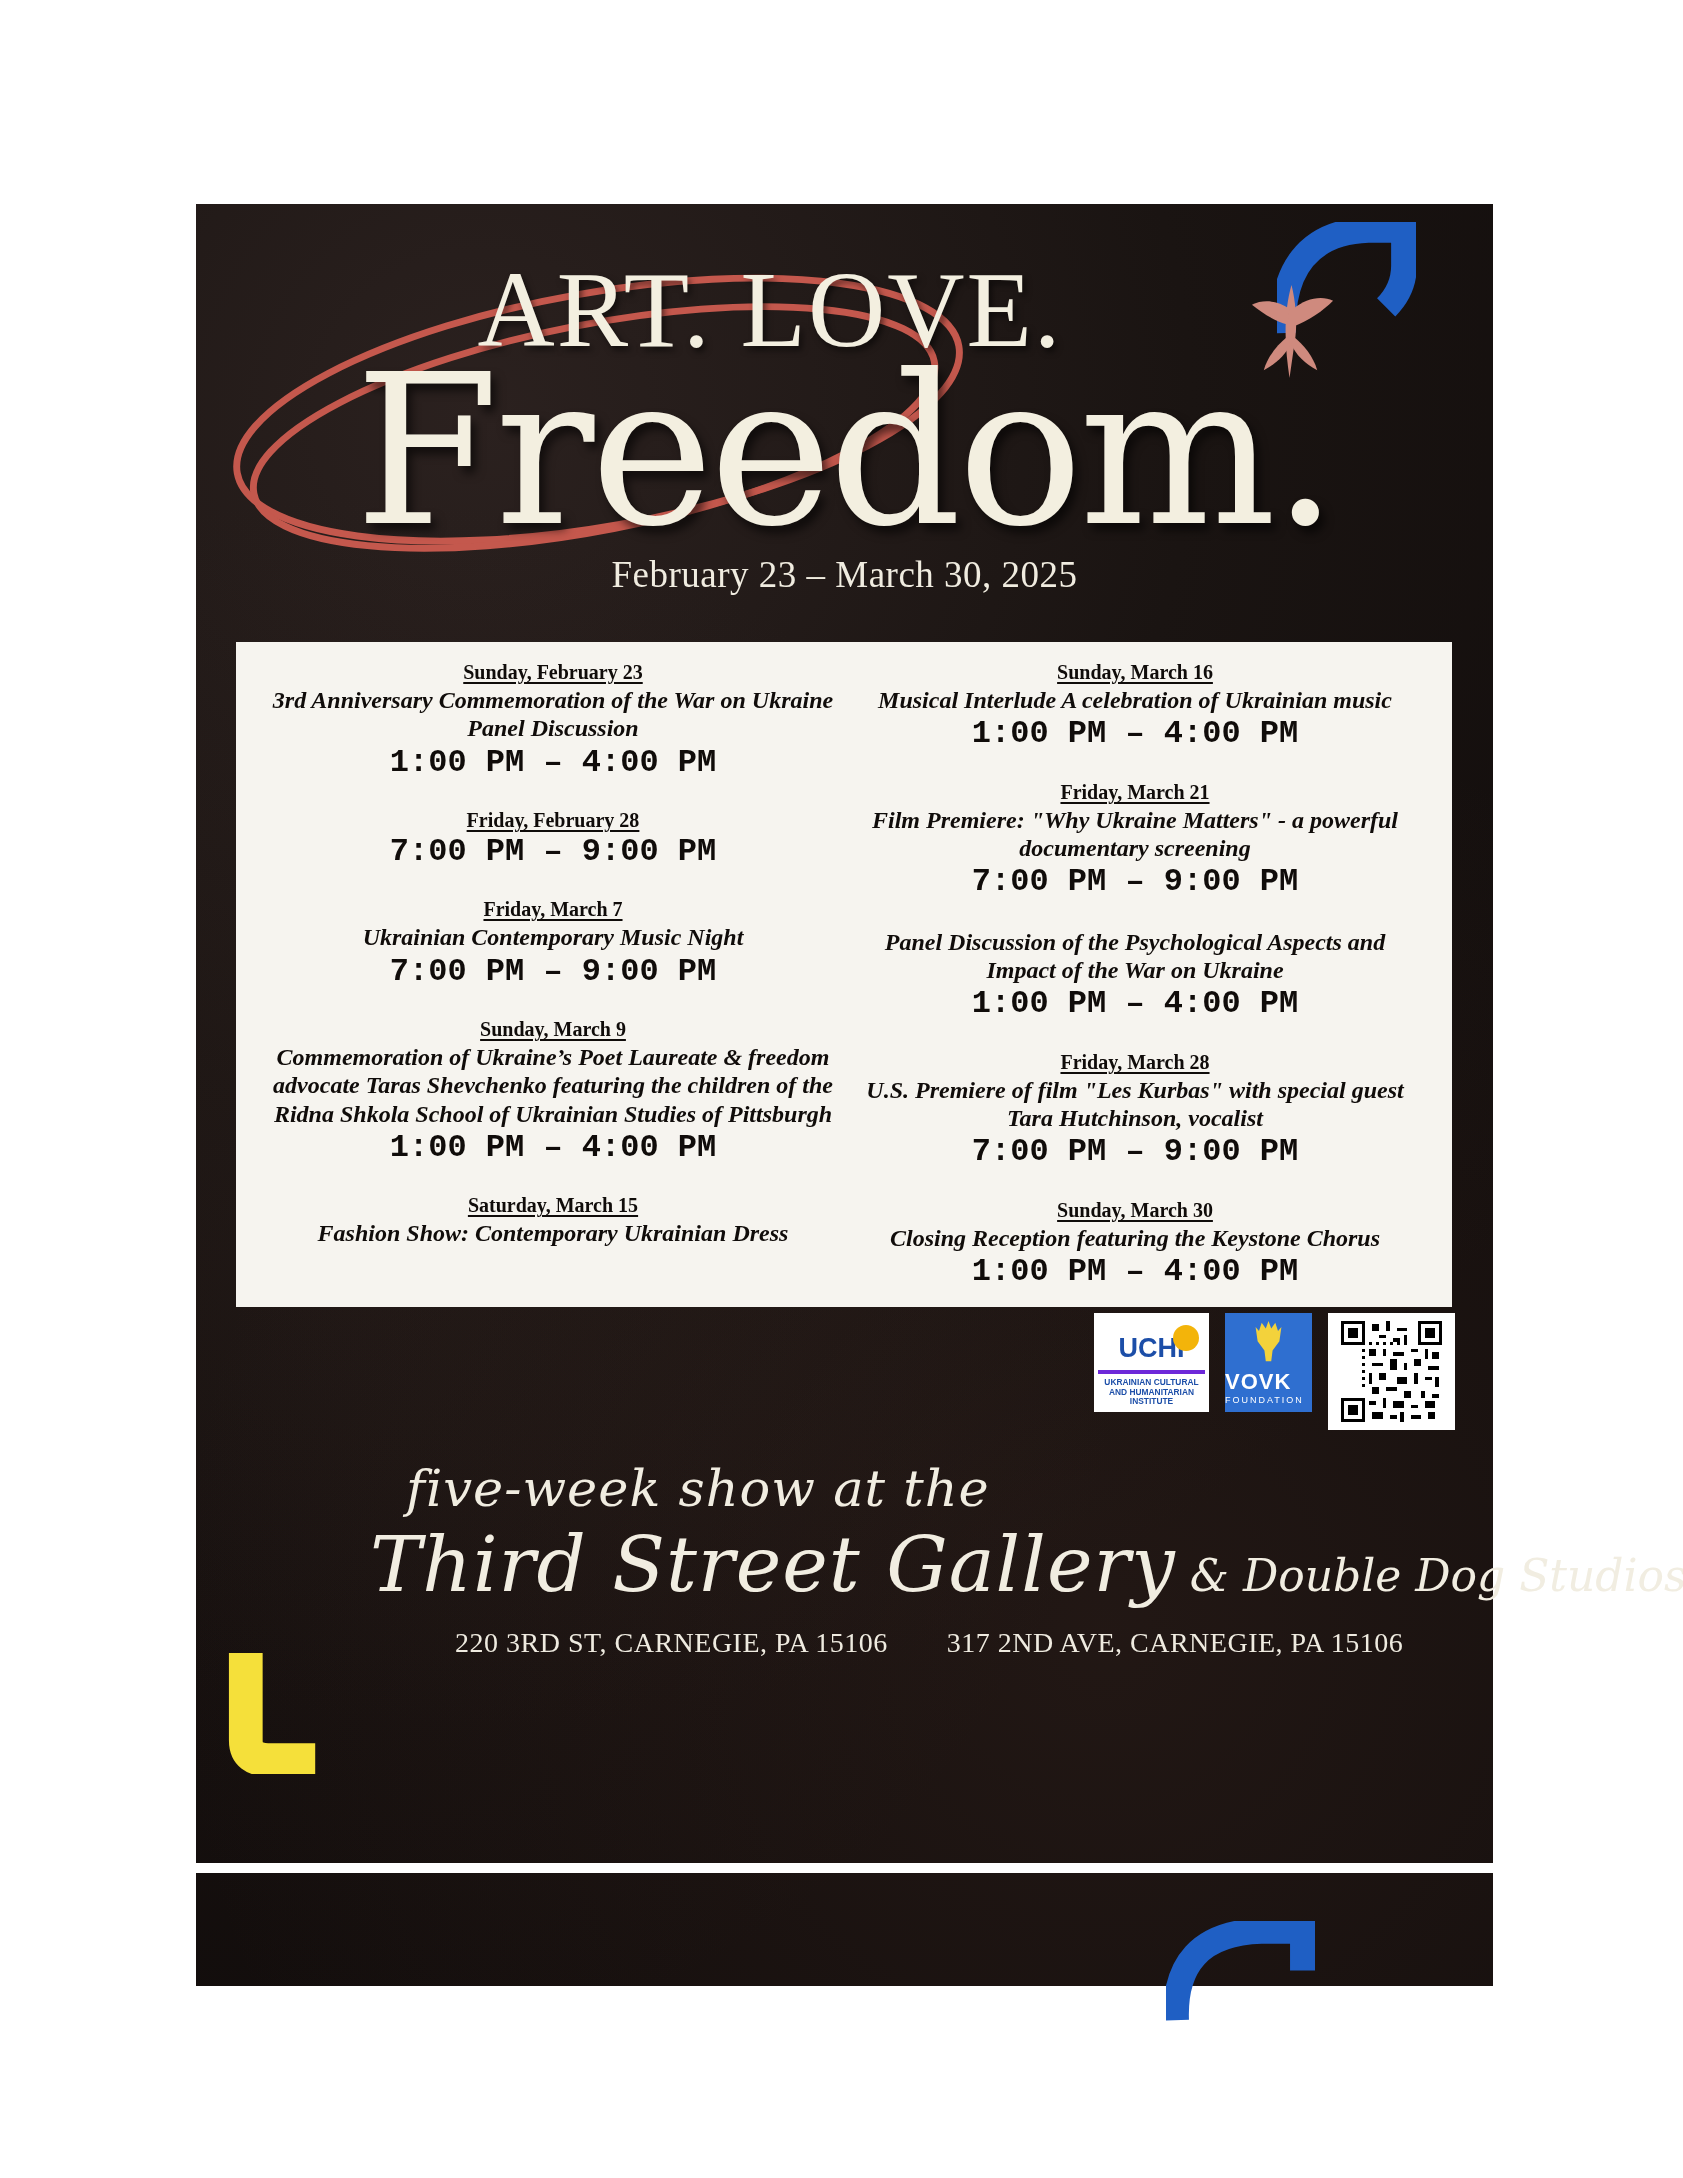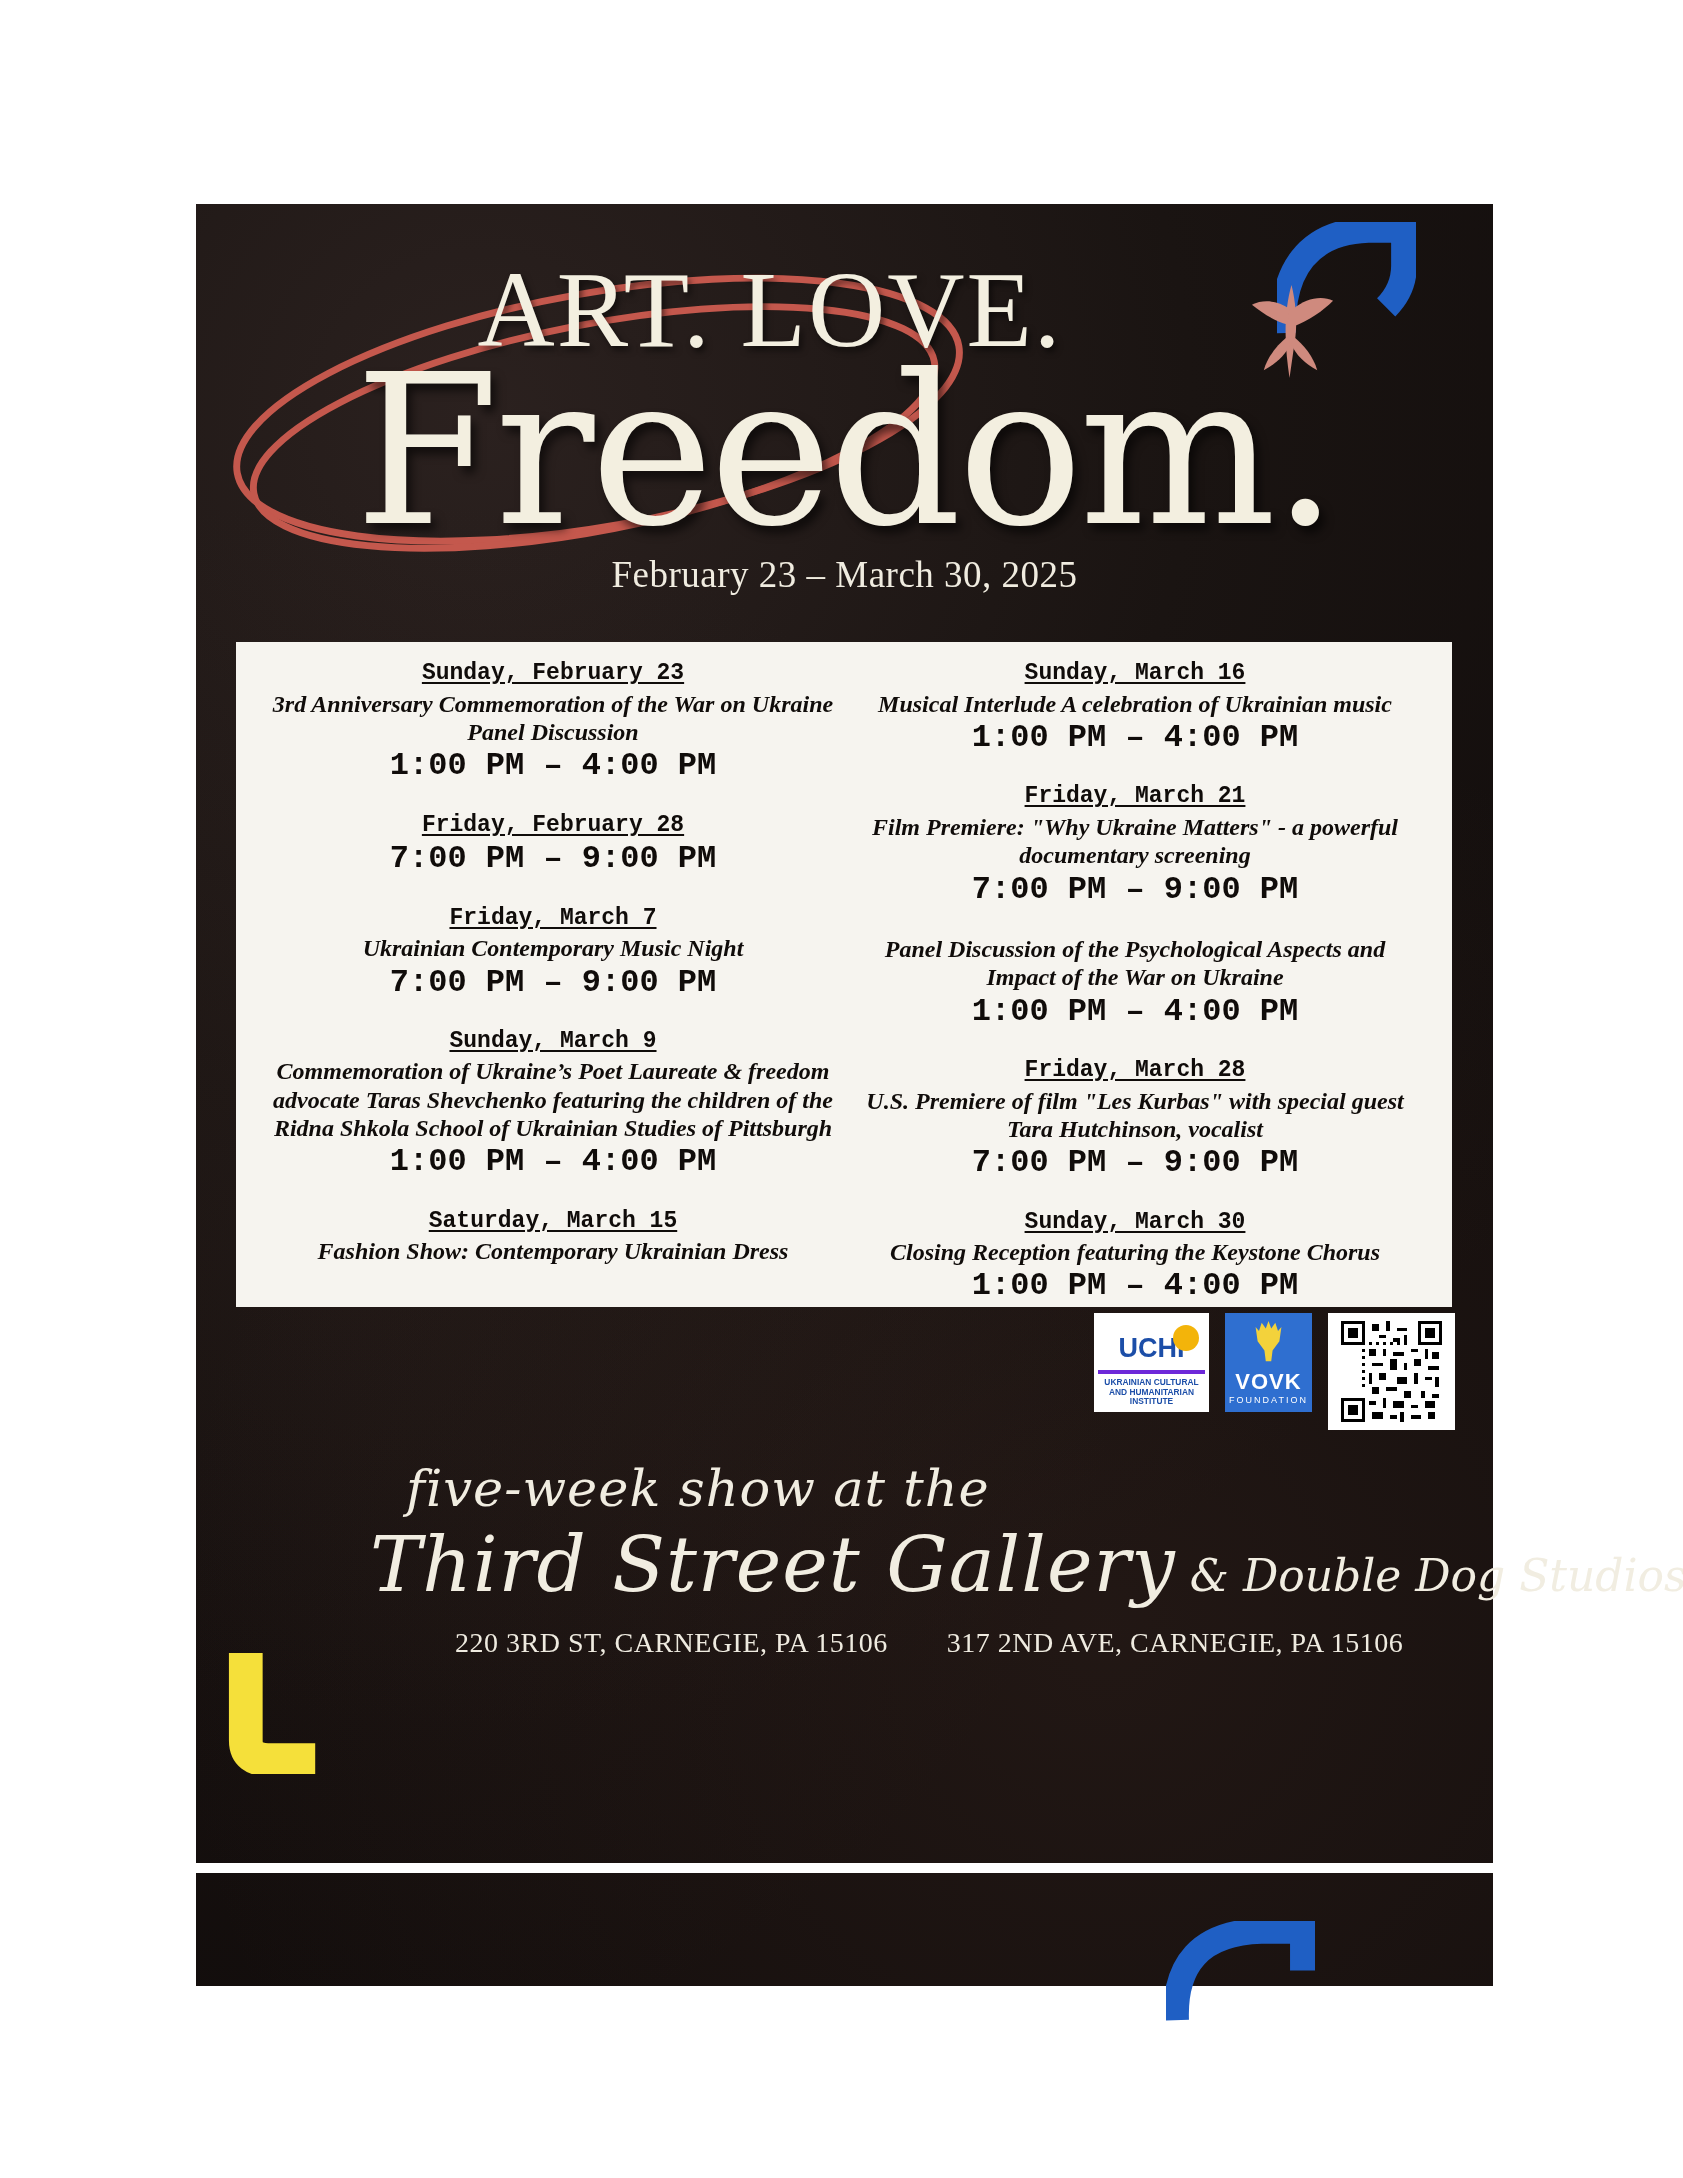--- a/index.html
+++ b/index.html
@@ -149,23 +149,23 @@
   .sched-col {
     flex: 1 1 50%;
     text-align: center;
     color: #100c0a;
   }
   .event {
     margin-bottom: 26px;
   }
   .event:last-child { margin-bottom: 0; }
   .ev-date {
-    font-family: Liberation Mono, monospace;
+    font-family: Liberation Serif, serif;
     font-weight: bold;
-    font-size: 23px;
+    font-size: 20px;
     text-decoration: underline;
     text-underline-offset: 3px;
     line-height: 1.2;
   }
   .ev-desc {
     font-family: "Liberation Serif", serif;
     font-weight: bold;
     font-style: italic;
     font-size: 24px;
     line-height: 1.18;
@@ -225,21 +225,21 @@
     line-height: 1.15;
     margin-top: 6px;
     border-top: 4px solid #6d28d9;
     padding-top: 4px;
   }
   .logo-vovk {
     width: 87px;
     height: 99px;
     background: #2f6fd0;
     box-sizing: border-box;
-    text-align: center;
+    text-align: left;
     padding-top: 8px;
   }
   .logo-vovk .tryzub {
     width: 34px;
     height: 42px;
     margin: 0 auto;
     background: #f3d23b;
     -webkit-clip-path: polygon(50% 0%, 58% 18%, 70% 4%, 78% 24%, 88% 14%, 82% 48%, 62% 70%, 58% 96%, 42% 96%, 38% 70%, 18% 48%, 12% 14%, 22% 24%, 30% 4%, 42% 18%);
     clip-path: polygon(50% 0%, 58% 18%, 70% 4%, 78% 24%, 88% 14%, 82% 48%, 62% 70%, 58% 96%, 42% 96%, 38% 70%, 18% 48%, 12% 14%, 22% 24%, 30% 4%, 42% 18%);
   }

